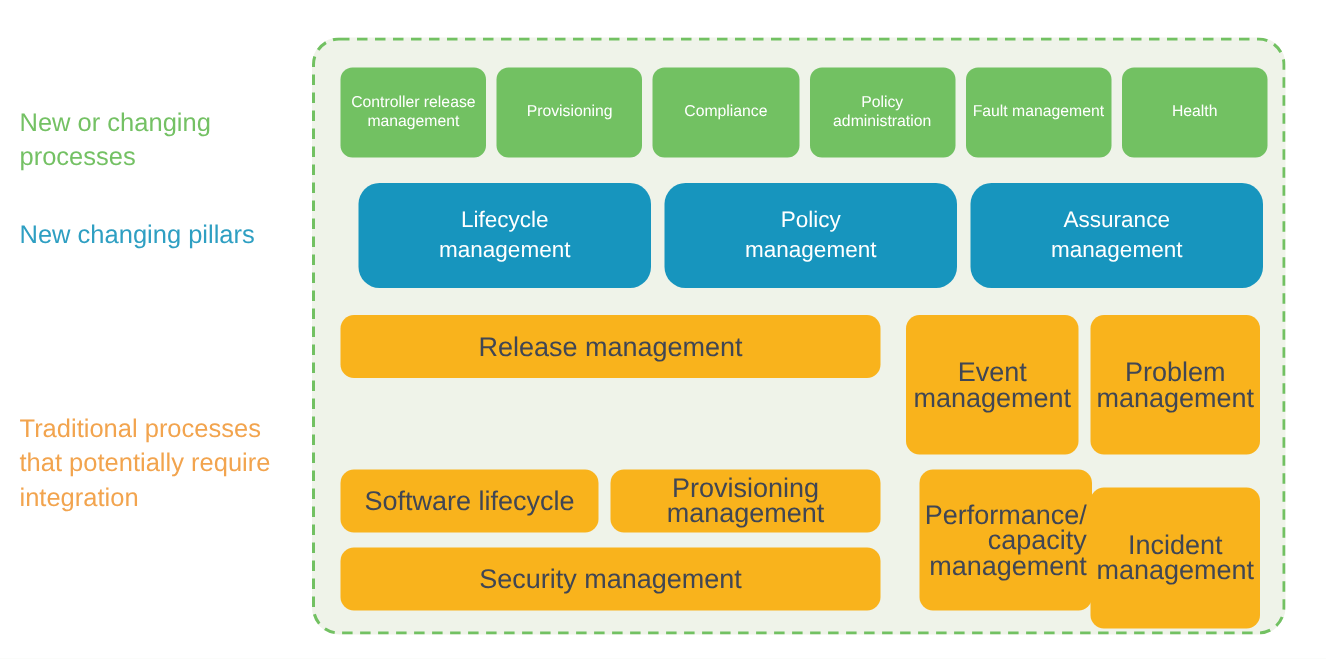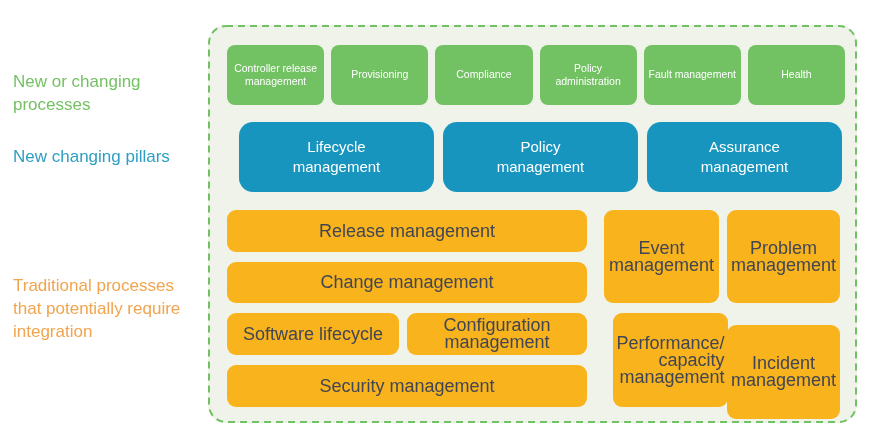--- a/index.html
+++ b/index.html
@@ -90,23 +90,22 @@
     <div class="bbox prewrap">Lifecycle
 management</div>
     <div class="bbox prewrap">Policy
 management</div>
     <div class="bbox prewrap">Assurance
 management</div>
   </div>
 
   <div class="trad">
     <div class="obox o-release">Release management</div>
-    <div class="obox o-change">Change management</div>
     <div class="obox o-software">Software lifecycle</div>
-    <div class="obox o-config">Configuration management</div>
+    <div class="obox o-config">Provisioning management</div>
     <div class="obox o-security">Security management</div>
     <div class="obox o-event prewrap">Event
 management</div>
     <div class="obox o-problem prewrap">Problem
 management</div>
     <div class="obox o-perf prewrap">Performance/
 capacity
 management</div>
     <div class="obox o-incident prewrap">Incident
 management</div>

